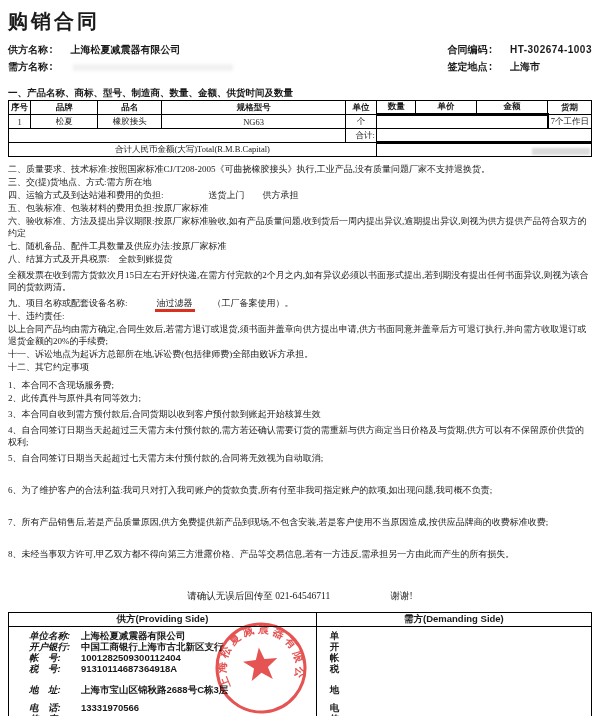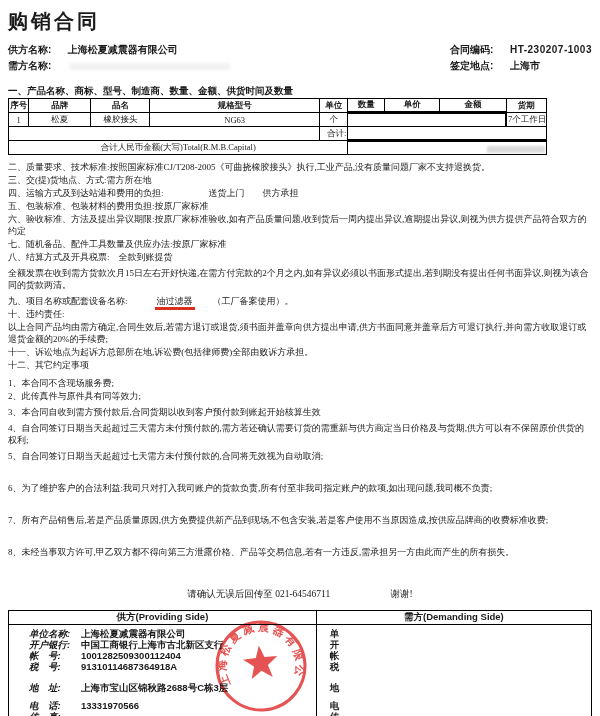--- a/index.html
+++ b/index.html
@@ -6,30 +6,30 @@
   html,body { width:600px; height:716px; background:#fff; overflow:hidden; }
   body { position:relative; font-family:"Liberation Serif", serif; color:#1a1a1a; }
   .page { position:relative; width:600px; height:716px; padding:0 8px; }
 
   .title { margin-top:9px; text-align:left; font-size:20px; line-height:24px;
            font-weight:700; letter-spacing:3px; font-family:"Liberation Sans", sans-serif; }
 
   .hdr { margin-top:9px; display:flex; justify-content:space-between; font-size:10px; }
   .hdr-col { line-height:16px; }
   .hdr-row { white-space:nowrap; position:relative; }
-  .hdr-label { font-weight:700; font-family:Liberation Sans, sans-serif; }
+  .hdr-label { font-weight:700; font-family:Liberation Mono, monospace; }
   .hdr-val { font-weight:700; margin-left:14px; font-family:"Liberation Sans", sans-serif; }
   .hdr-val.mono { letter-spacing:.5px; }
   .smudge { display:inline-block; width:160px; height:7px; background:#d9d9d9;
             opacity:.35; filter:blur(1.5px); vertical-align:middle; margin-left:16px; }
 
   .sec-heading { margin-top:11px; font-size:9.5px; font-weight:700; line-height:11px;
                  font-family:"Liberation Sans", sans-serif; }
 
-  table.prod { width:539px; border-collapse:collapse; margin-top:2px; table-layout:fixed; }
+  table.prod { width:584px; border-collapse:collapse; margin-top:2px; table-layout:fixed; }
   table.prod td, table.prod th { border:1.4px solid #000; font-size:8.5px; text-align:center;
                  padding:0 1px; height:14px; font-weight:500; overflow:hidden; white-space:nowrap; }
   table.prod th { font-weight:700; }
   .row-total td { height:11px; border-top:2px solid #000; }
   .cell-total-label { font-weight:700; font-size:9px; text-align:right !important; }
   .cell-total-value { border-bottom:3px solid #000 !important; }
   .cell-redact { border-top:3px solid #000 !important; }
   .cell-lead { font-size:8px; border-left:2px solid #000 !important; }
   .gray-smudge { float:right; width:58px; height:7px; background:#b9b9b9; opacity:.5;
                  filter:blur(1px); margin-top:3px; }
@@ -72,21 +72,21 @@
         <span class="hdr-val">上海松夏减震器有限公司</span>
       </div>
       <div class="hdr-row">
         <span class="hdr-label">需方名称:</span>
         <span class="smudge"></span>
       </div>
     </div>
     <div class="hdr-col">
       <div class="hdr-row">
         <span class="hdr-label">合同编码:</span>
-        <span class="hdr-val mono">HT-230207-1003</span>
+        <span class="hdr-val mono">HT-302674-1003</span>
       </div>
       <div class="hdr-row">
         <span class="hdr-label">签定地点:</span>
         <span class="hdr-val">上海市</span>
       </div>
     </div>
   </div>
 
   <div class="sec-heading">一、产品名称、商标、型号、制造商、数量、金额、供货时间及数量</div>
 

